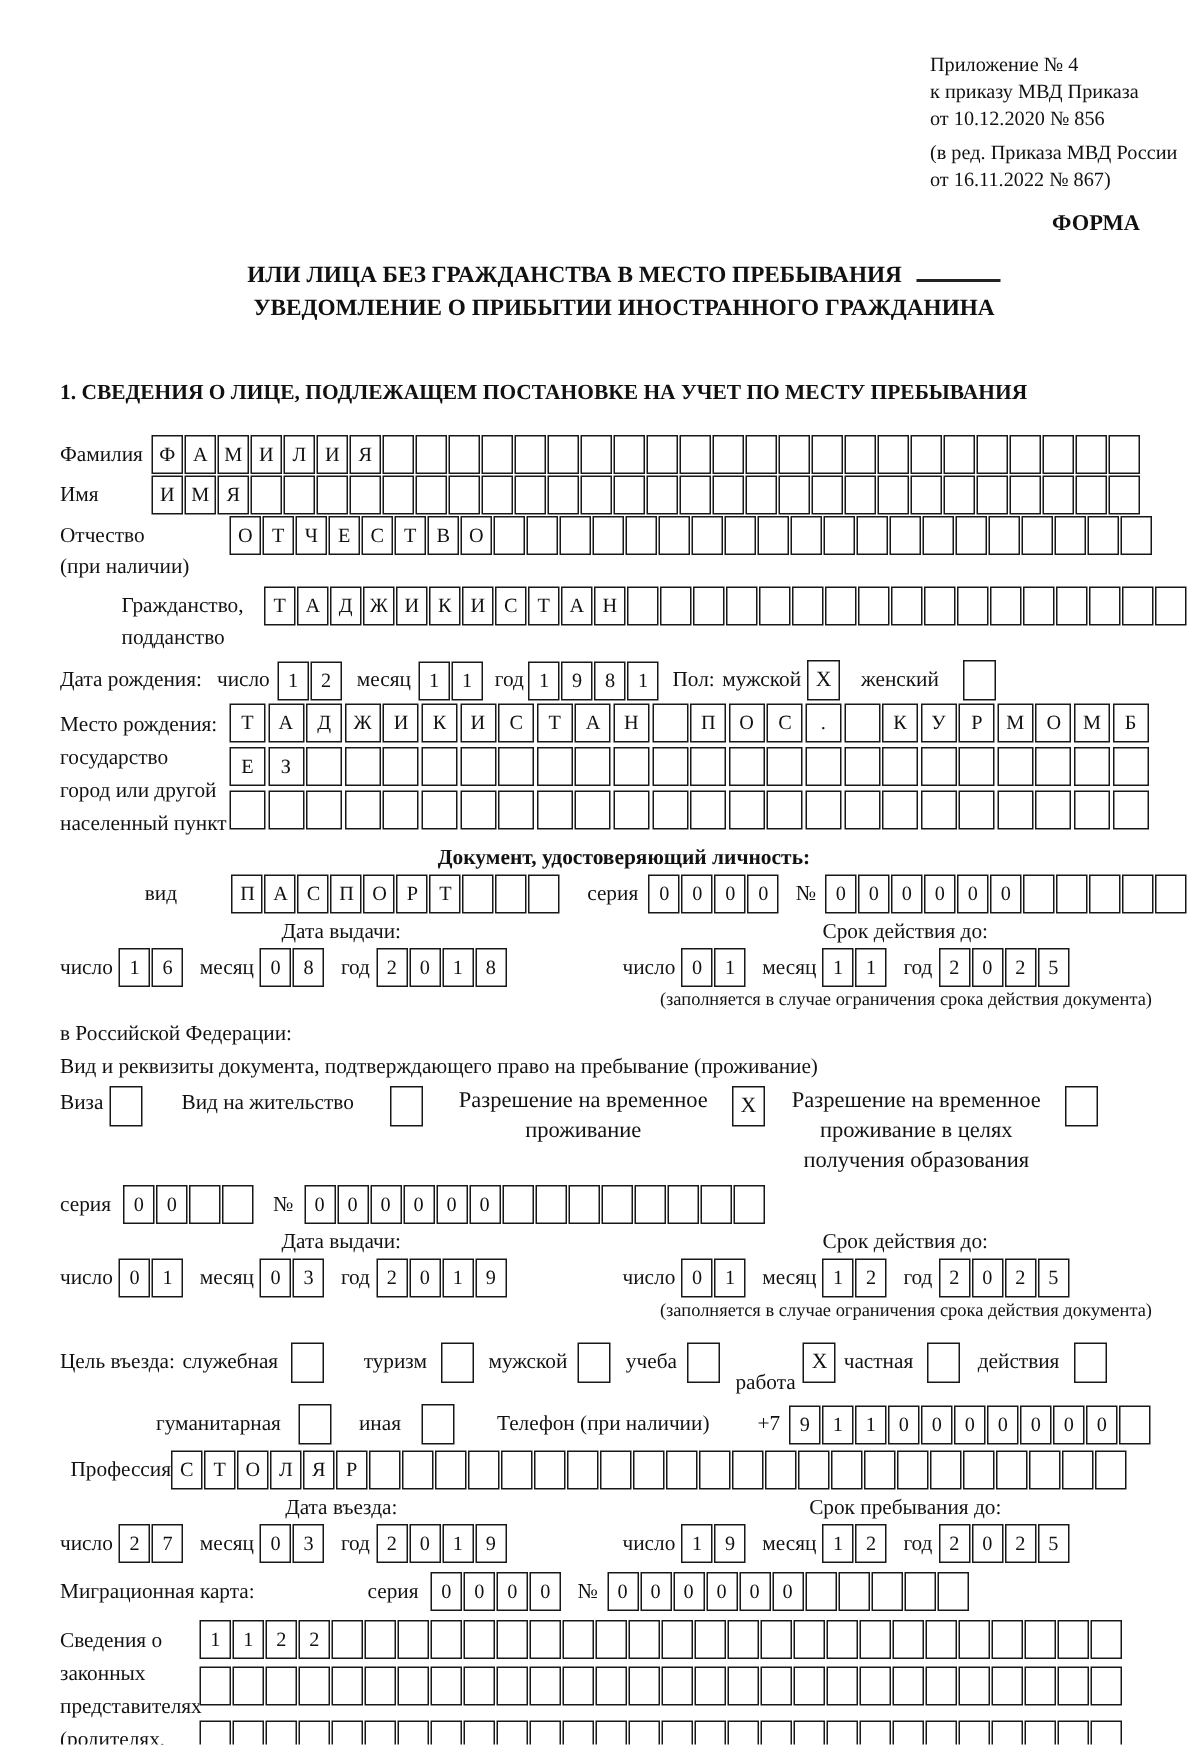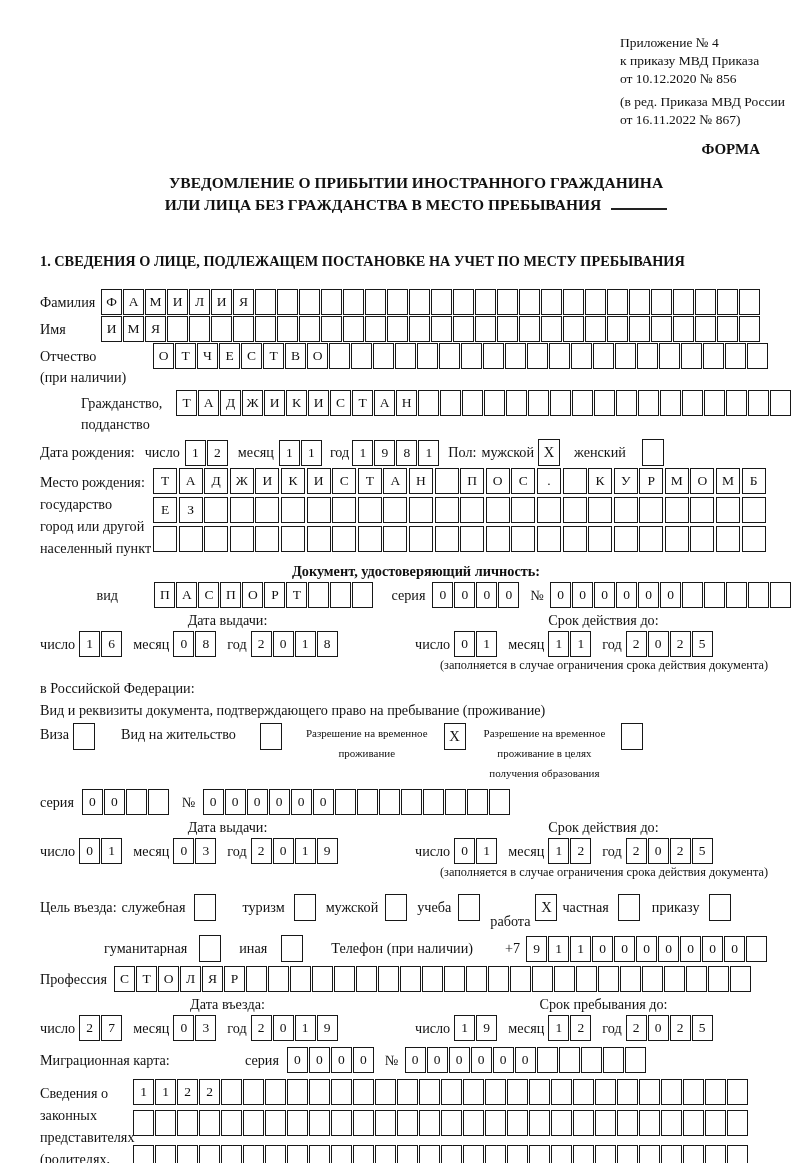--- a/index.html
+++ b/index.html
@@ -34,21 +34,21 @@
   .dgroup .lbl{margin-right:4px;}
   .dgroup .ml{margin-left:10px;}
   .two-col{display:flex;align-items:flex-start;}
   .col-l{width:375px;flex-shrink:0;}
   .col-r{flex:1;}
   .center{text-align:center;}
   .heading-c{text-align:center;font-weight:bold;font-size:14.3px;margin-top:3px;line-height:18px;}
   .small-note{font-size:12.3px;line-height:15px;text-align:right;padding-right:24px;margin-top:1px;}
   .para{font-size:14.2px;line-height:22px;margin-top:4px;}
   .perm-row{display:flex;align-items:flex-start;margin-top:2px;}
-  .perm-lines{font-size:11px;line-height:20px;text-align:center;}
+  .perm-lines{font-size:15px;line-height:20px;text-align:center;}
   .purpose-row{display:flex;align-items:center;margin-top:5px;}
   .mt2{margin-top:2px;justify-content:flex-end;}
   .mt4{margin-top:4px;}
   .mt6{margin-top:6px;}
   .reps-note{font-size:12.4px;margin-top:6px;padding-left:92px;}
 </style>
 </head>
 <body>
 
 <div class="appendix">
@@ -56,22 +56,22 @@
   <div>к приказу МВД Приказа</div>
   <div>от 10.12.2020 № 856</div>
   <div class="gap"></div>
   <div>(в ред. Приказа МВД России</div>
   <div>от 16.11.2022 № 867)</div>
 </div>
 
 <div class="forma">ФОРМА</div>
 
 <div class="title">
+  <div><span>ИЛИ ЛИЦА БЕЗ ГРАЖДАНСТВА В МЕСТО ПРЕБЫВАНИЯ</span><span class="blank"></span></div>
   <div>УВЕДОМЛЕНИЕ О ПРИБЫТИИ ИНОСТРАННОГО ГРАЖДАНИНА</div>
-  <div><span>ИЛИ ЛИЦА БЕЗ ГРАЖДАНСТВА В МЕСТО ПРЕБЫВАНИЯ</span><span class="blank"></span></div>
 </div>
 
 <div class="sect">1. СВЕДЕНИЯ О ЛИЦЕ, ПОДЛЕЖАЩЕМ ПОСТАНОВКЕ НА УЧЕТ ПО МЕСТУ ПРЕБЫВАНИЯ</div>
 
 <div class="frow" style="margin-top:18px;">
   <div class="lblcol" style="width:61px;">Фамилия</div>
   <span class="cells">
       <span class="cell">Ф</span>
       <span class="cell">А</span>
       <span class="cell">М</span>
@@ -518,21 +518,21 @@
   <span class="lbl" style="margin-left:26px;margin-right:9px;">туризм</span>
   <span class="chk"></span>
   <span class="lbl" style="margin-left:10px;margin-right:7px;">мужской</span>
   <span class="chk"></span>
   <span class="lbl" style="margin-left:10px;margin-right:7px;">учеба</span>
   <span class="chk"></span>
   <span class="lbl" style="margin-left:10px;margin-right:5px;margin-top:28px;">работа</span>
   <span class="chk">X</span>
   <span class="lbl" style="margin-left:5px;margin-right:9px;">частная</span>
   <span class="chk"></span>
-  <span class="lbl" style="margin-left:12px;margin-right:10px;">приказу</span>
+  <span class="lbl" style="margin-left:12px;margin-right:10px;">действия</span>
   <span class="chk"></span>
 </div>
 
 <div class="purpose-row" style="margin-left:64px;">
   <span class="lbl" style="margin-right:12px;">гуманитарная</span>
   <span class="chk"></span>
   <span class="lbl" style="margin-left:18px;margin-right:14px;">иная</span>
   <span class="chk"></span>
   <span class="lbl" style="margin-left:28px;">Телефон (при наличии)</span>
   <span class="lbl" style="margin-left:32px;margin-right:6px;">+7</span>
@@ -544,21 +544,21 @@
       <span class="cell">0</span>
       <span class="cell">0</span>
       <span class="cell">0</span>
       <span class="cell">0</span>
       <span class="cell">0</span>
       <span class="cell">0</span>
       <span class="cell"></span>
     </span>
 </div>
 
-<div class="frow mt4 inline" style="align-items:center;">
+<div class="frow mt4 inline" style="align-items:center;text-align:right;">
   <span class="lbl" style="width:74px;flex-shrink:0;">Профессия</span>
   <span class="cells">
       <span class="cell">С</span>
       <span class="cell">Т</span>
       <span class="cell">О</span>
       <span class="cell">Л</span>
       <span class="cell">Я</span>
       <span class="cell">Р</span>
       <span class="cell"></span>
       <span class="cell"></span>

